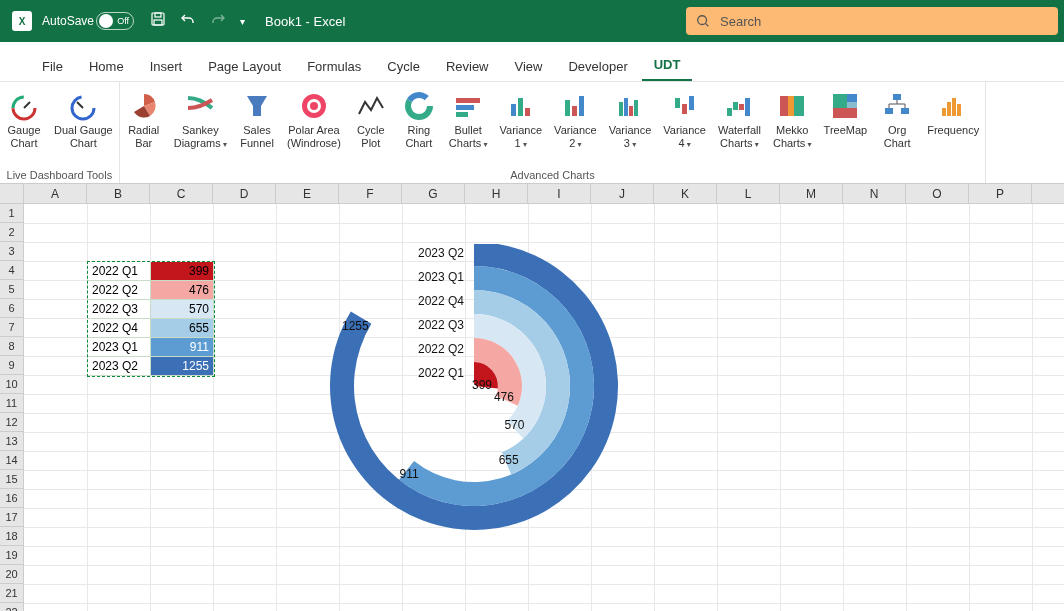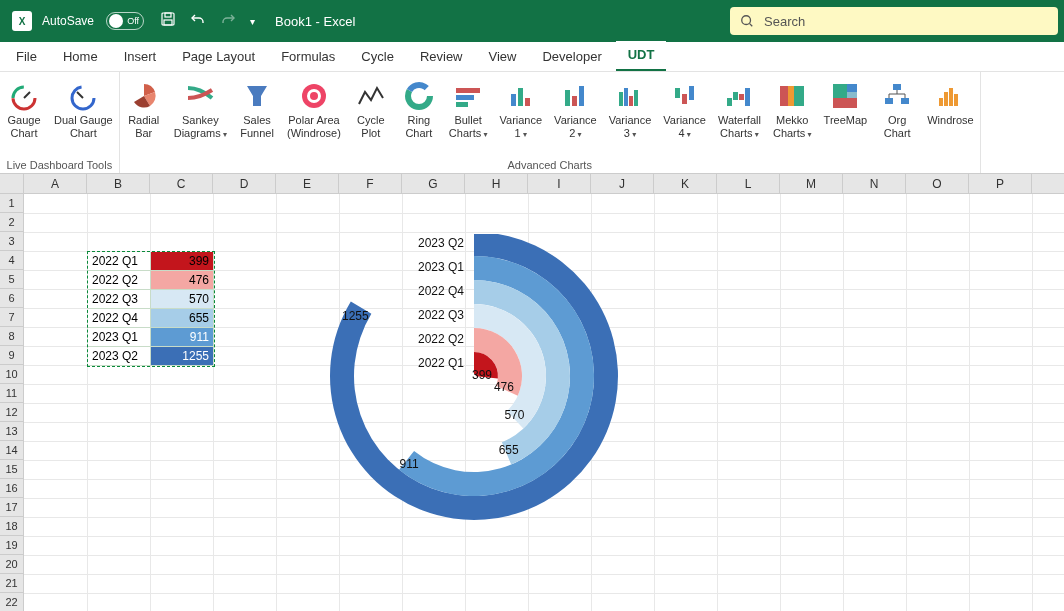--- a/index.html
+++ b/index.html
@@ -1,33 +1,33 @@
 <!DOCTYPE html>
 <html><head>
 <meta charset="utf-8">
 <style>
   * { box-sizing: border-box; margin: 0; padding: 0; font-family: "Segoe UI", Arial, sans-serif; }
   body { background: #fff; overflow: hidden; width: 1064px; height: 611px; position: relative; }
 
   
   .titlebar { background: #127245; height: 42px; display: flex; align-items: center; color: #fff; }
   .titlebar .app-ico { width: 20px; height: 20px; margin: 0 10px 0 12px; background: #fff; border-radius: 3px; position: relative; display:flex; align-items:center; justify-content:center; color:#127245; font-size:10px; font-weight:bold;}
-  .titlebar .autosave { display:flex; align-items:center; gap:12px; font-size:12px;}
+  .titlebar .autosave { display:flex; align-items:center; gap:2px; font-size:12px;}
   .toggle { width: 38px; height: 18px; border:1px solid rgba(255,255,255,.7); border-radius:9px; position:relative; display:flex; align-items:center;}
   .toggle .knob { width:14px; height:14px; border-radius:50%; background:#fff; margin-left:2px;}
   .toggle .off { position:absolute; right:4px; font-size:9px;}
   .qat { display:flex; align-items:center; gap:14px; margin-left:16px;}
   .qat svg { width:16px; height:16px; }
   .doc-title { margin-left: 20px; font-size:13px;text-align:right; }
-  .search { margin-left:auto; width:328px; height:28px; background:#fef9c3; border-radius:4px; display:flex; align-items:center; padding:0 10px; margin-right:6px; color:#444;}
+  .search { margin-left:auto; width:372px; height:28px; background:#fdba74; border-radius:4px; display:flex; align-items:center; padding:0 10px; margin-right:6px; color:#444;}
   .search svg { width:14px; height:14px; margin-right:10px; stroke:#555;}
   .search span { font-size:13px; color:#555;}
 
   
-  .tabs { height: 30px; background: #fff; display:flex; align-items:flex-end; padding-left: 4px; border-bottom:1px solid #e3e3e3; gap: 2px;}
+  .tabs { height: 40px; background: #fff; display:flex; align-items:flex-end; padding-left: 30px; border-bottom:1px solid #e3e3e3; gap: 2px;}
   .tab { padding: 6px 12px 7px; font-size:13px; color:#333; cursor:pointer; }
   .tab.active { background:#fff; border-bottom:2px solid #127245; font-weight:600; color:#127245;}
 
   
   .ribbon { height: 102px; background:#fff; border-bottom:1px solid #ccc; display:flex; }
   .group { border-right:1px solid #e3e3e3; padding: 4px 0 2px; display:flex; flex-direction:column; }
   .group-items { display:flex; flex:1; }
   .group-label { text-align:center; font-size:11px; color:#555; padding:2px 0 0;}
   .btn { display:flex; flex-direction:column; align-items:center; justify-content:flex-start; padding:4px 6px 0; font-size:11px; color:#333; text-align:center; line-height:1.15; min-width:48px; cursor:pointer;}
   .btn .ico { width:32px; height:32px; display:flex; align-items:center; justify-content:center; margin-bottom:2px;}
@@ -284,21 +284,21 @@
         </div>
         <div class="btn">
           <div class="ico">
             <svg width="32" height="32">
               <rect x="5" y="18" width="4" height="8" fill="#e93"></rect>
               <rect x="10" y="12" width="4" height="14" fill="#e93"></rect>
               <rect x="15" y="8" width="4" height="18" fill="#e93"></rect>
               <rect x="20" y="14" width="4" height="12" fill="#e93"></rect>
             </svg>
           </div>
-          <div><span>Windrose</span></div>
+          <div><span>Frequency</span></div>
         </div>
       </div>
       <div class="group-label">Advanced Charts</div>
     </div>
   </div>
 
 <div class="sheet" style="height:437px;">
   <div class="colhdr" id="colhdr">
     <div class="corner"></div>
   <div class="ch">A</div>

